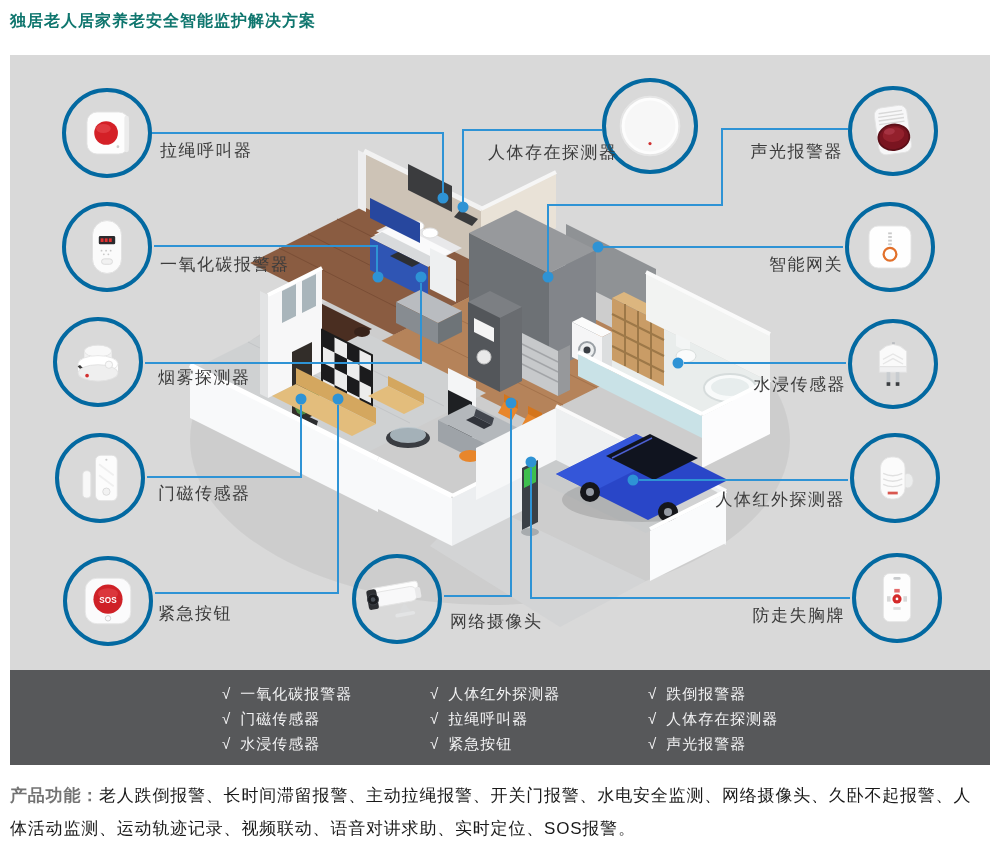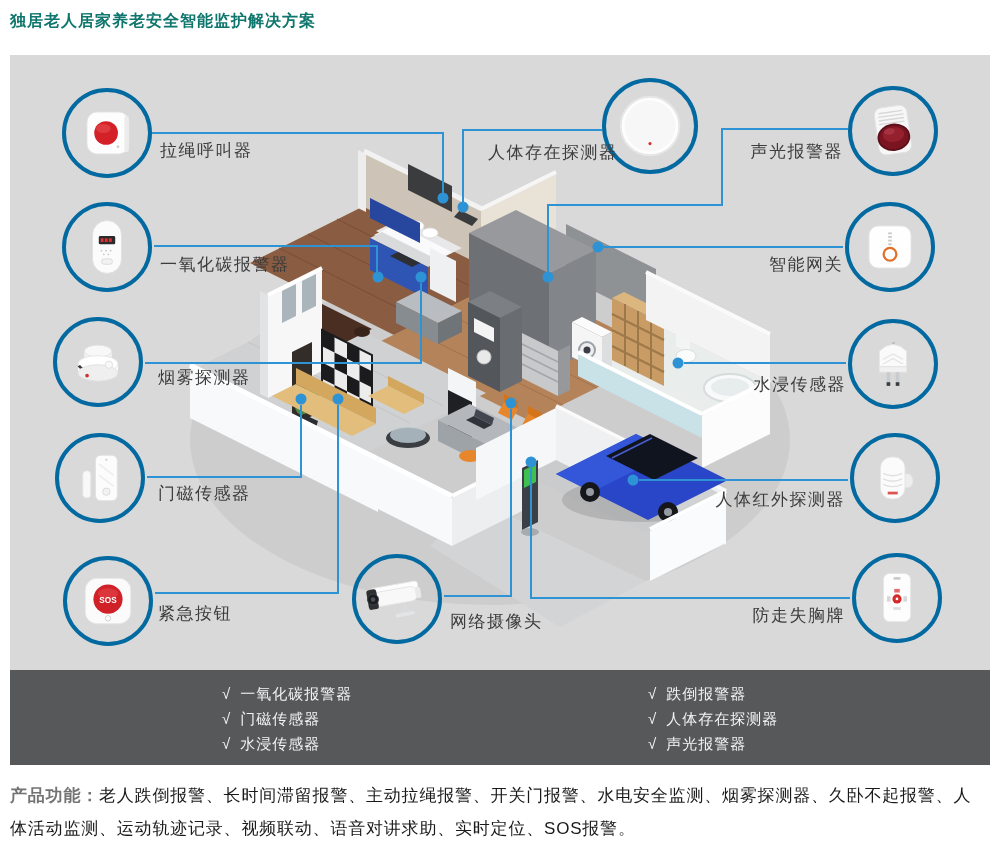--- a/index.html
+++ b/index.html
@@ -394,22 +394,27 @@
 <div class="dlabel right" style="left:700px;top:373px;width:146px;">水浸传感器</div>
 <div class="dlabel right" style="left:690px;top:488px;width:155px;">人体红外探测器</div>
 <div class="dlabel right" style="left:700px;top:604px;width:145px;">防走失胸牌</div>
 
 <div class="bar">
   <div class="pcol" style="left:212px;">
     <div class="pitem"><span class="chk">√</span><span>一氧化碳报警器</span></div>
     <div class="pitem"><span class="chk">√</span><span>门磁传感器</span></div>
     <div class="pitem"><span class="chk">√</span><span>水浸传感器</span></div>
   </div>
+  <div class="pcol" style="left:420px;">
+    <div class="pitem"><span class="chk">√</span><span>人体红外探测器</span></div>
+    <div class="pitem"><span class="chk">√</span><span>拉绳呼叫器</span></div>
+    <div class="pitem"><span class="chk">√</span><span>紧急按钮</span></div>
+  </div>
   <div class="pcol" style="left:638px;">
     <div class="pitem"><span class="chk">√</span><span>跌倒报警器</span></div>
     <div class="pitem"><span class="chk">√</span><span>人体存在探测器</span></div>
     <div class="pitem"><span class="chk">√</span><span>声光报警器</span></div>
   </div>
 </div>
 
 <div class="features">
-  <span class="feat-head">产品功能：</span><span>老人跌倒报警、长时间滞留报警、主动拉绳报警、开关门报警、水电安全监测、烟雾探测器、久卧不起报警、人体活动监测、运动轨迹记录、视频联动、语音对讲求助、实时定位、SOS报警。</span>
+  <span class="feat-head">产品功能：</span><span>老人跌倒报警、长时间滞留报警、主动拉绳报警、开关门报警、水电安全监测、网络摄像头、久卧不起报警、人体活动监测、运动轨迹记录、视频联动、语音对讲求助、实时定位、SOS报警。</span>
 </div>
 
 </body></html>

